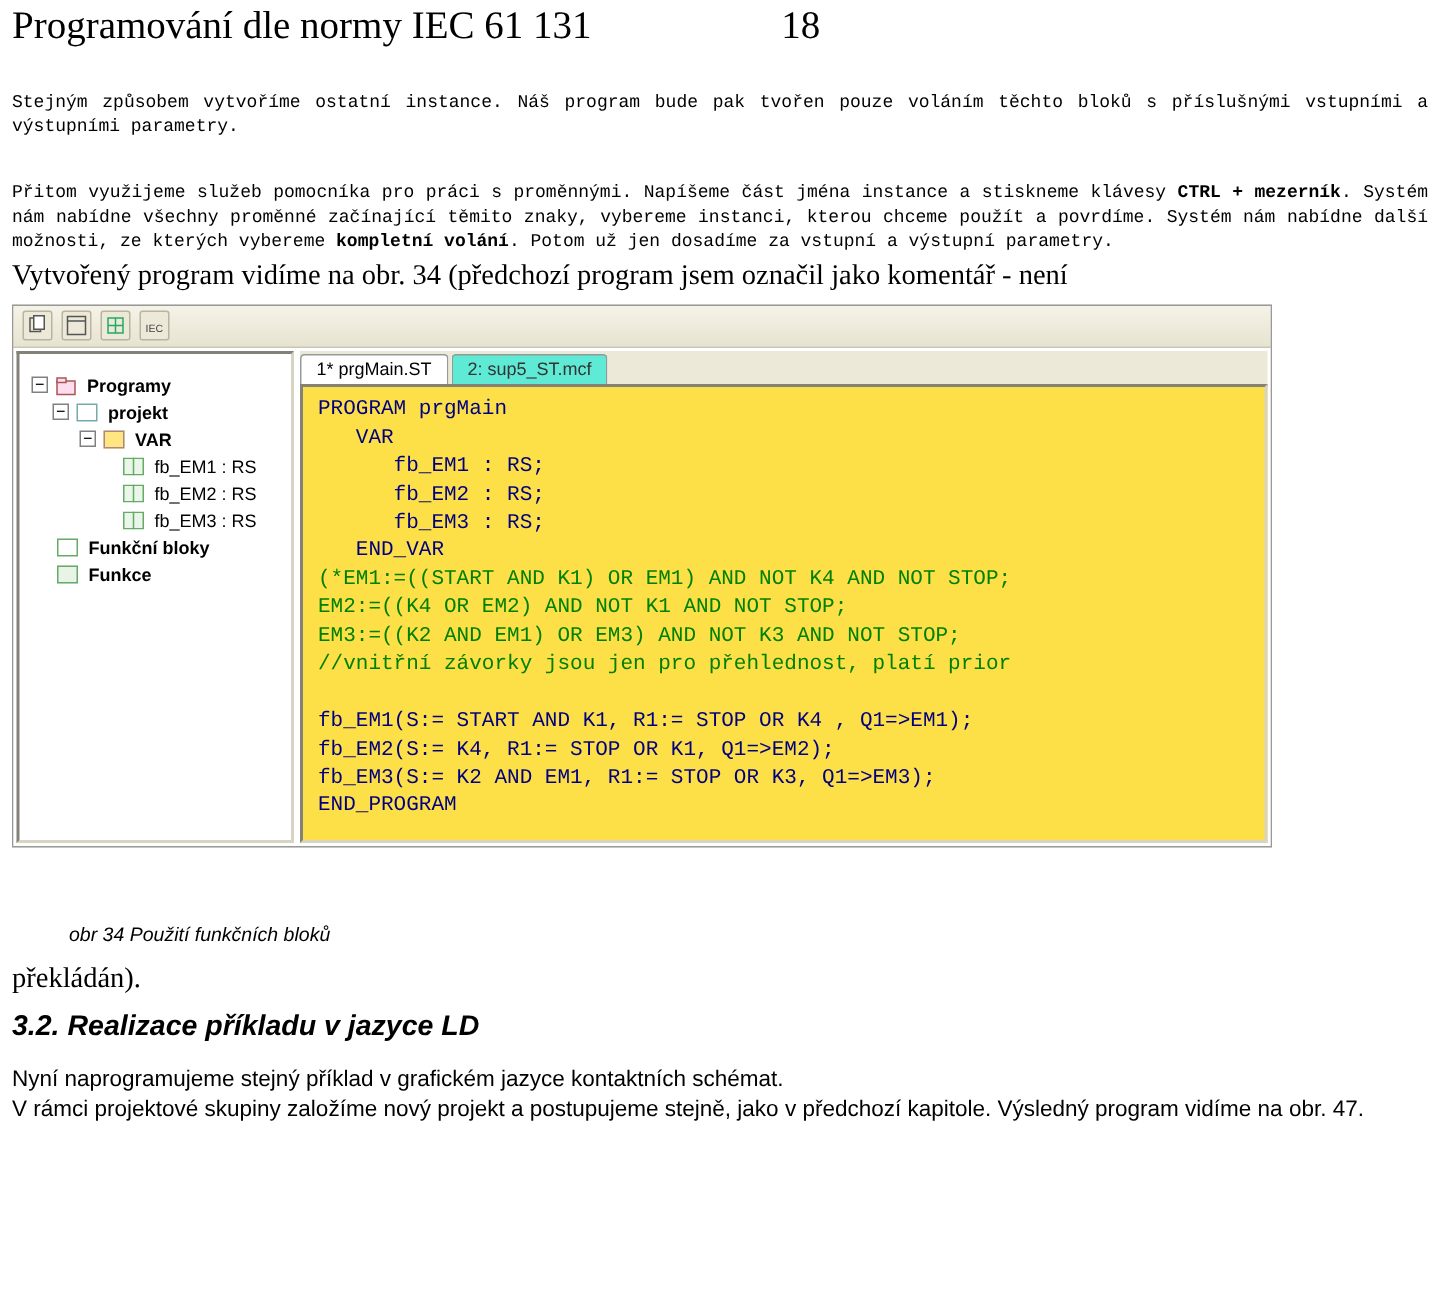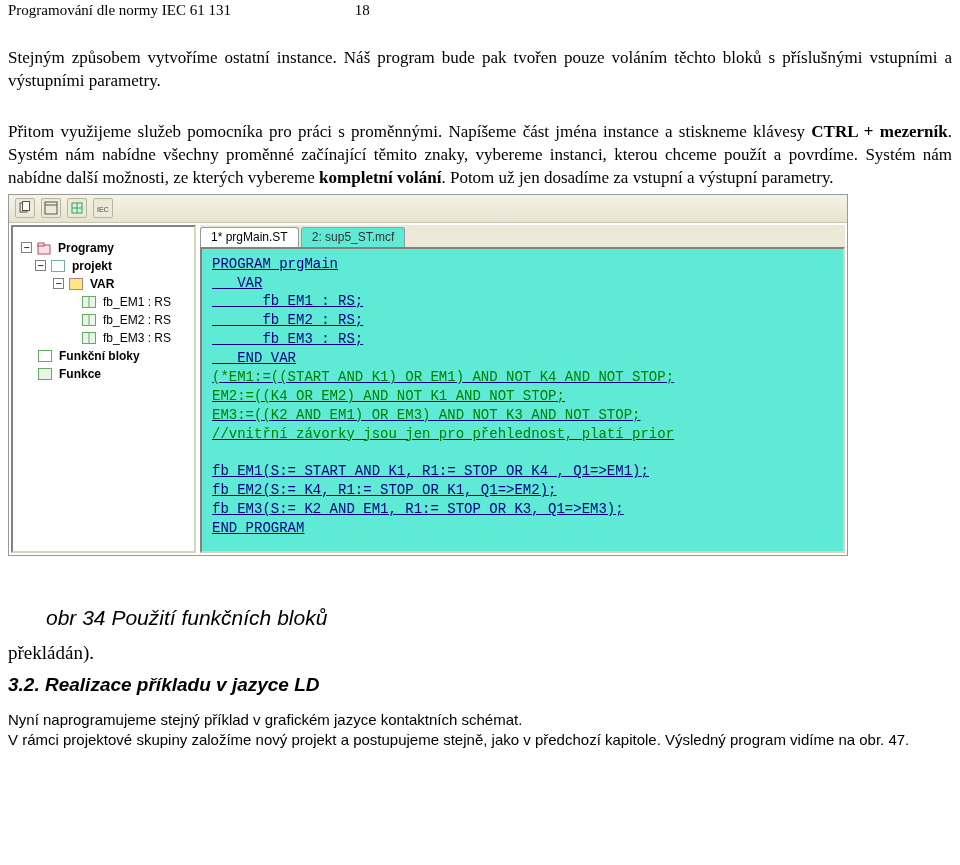--- a/index.html
+++ b/index.html
@@ -8,28 +8,28 @@
     padding: 0;
     font-family: "Times New Roman", serif;
     font-size: 16px;
     background: #fff;
     width: 960px;
   }
   .page {
     padding: 2px 8px 40px 8px;
   }
   .header-line {
-    font-size: 15px;
+    font-size: 26px;
     margin-bottom: 26px;
   }
   .header-title { display: inline; }
   .header-pagenum { display: inline-block; margin-left: 120px; }
   .para {
-    font-family: Liberation Serif, serif;
-    font-size: 17px;
+    font-family: Liberation Mono, monospace;
+    font-size: 12px;
     line-height: 1.35;
     margin-bottom: 4px;
     text-align: justify;
     margin-top: 28px;
   }
   .para b { font-weight: bold; }
   .serif-line {
     font-family: "Times New Roman", serif;
     font-size: 19px;
     margin-top: 4px;
@@ -139,35 +139,34 @@
     border-radius: 3px 3px 0 0;
     margin-right: 2px;
     cursor: pointer;
   }
   .tab.inactive {
     background: #5eead4;
     color: #333;
   }
   .code-area {
     flex: 1;
-    background: #5eead4;
+    background: #fde047;
     border: 2px inset #d8d4c4;
     padding: 6px 10px;
     font-family: "Courier New", monospace;
     font-size: 14px;
     line-height: 1.35;
     color: #000080;
     white-space: pre;
-    text-decoration: underline;
   }
   .code-green { color: #008000; }
   .caption-line {
     font-family: Arial, Helvetica, sans-serif;
     font-style: italic;
-    font-size: 21px;
+    font-size: 13px;
     margin-top: 50px;
     margin-bottom: 6px;
     margin-left: 38px;
   }
   .after-caption {
     font-family: "Times New Roman", serif;
     font-size: 19px;
     margin-top: 12px;
     margin-bottom: 10px;
   }
@@ -194,20 +193,21 @@
     <span class="header-title">Programování dle normy IEC 61 131</span>
     <span class="header-pagenum">18</span>
   </div>
 
   <div class="para">
     <span>Stejným způsobem vytvoříme ostatní instance. Náš program bude pak tvořen pouze voláním těchto bloků s příslušnými vstupními a výstupními parametry.</span>
   </div>
   <div class="para">
     <span>Přitom využijeme služeb pomocníka pro práci s proměnnými. Napíšeme část jména instance a stiskneme klávesy </span><b>CTRL + mezerník</b><span>. Systém nám nabídne všechny proměnné začínající těmito znaky, vybereme instanci, kterou chceme použít a povrdíme. Systém nám nabídne další možnosti, ze kterých vybereme </span><b>kompletní volání</b><span>. Potom už jen dosadíme za vstupní a výstupní parametry.</span>
   </div>
+  <div class="serif-line">Vytvořený program vidíme na obr. 34 (předchozí program jsem označil jako komentář - není</div>
 
   <div class="screenshot-box">
     <div class="ss-toolbar">
       <div class="tb-icon">
         <svg viewBox="0 0 14 14">
             <rect x="2" y="2" width="7" height="9" fill="none" stroke="#555" stroke-width="1"></rect>
             <rect x="4.5" y="0.5" width="7" height="9" fill="#fff" stroke="#555" stroke-width="1"></rect>
           </svg>
       </div>
       <div class="tb-icon">

